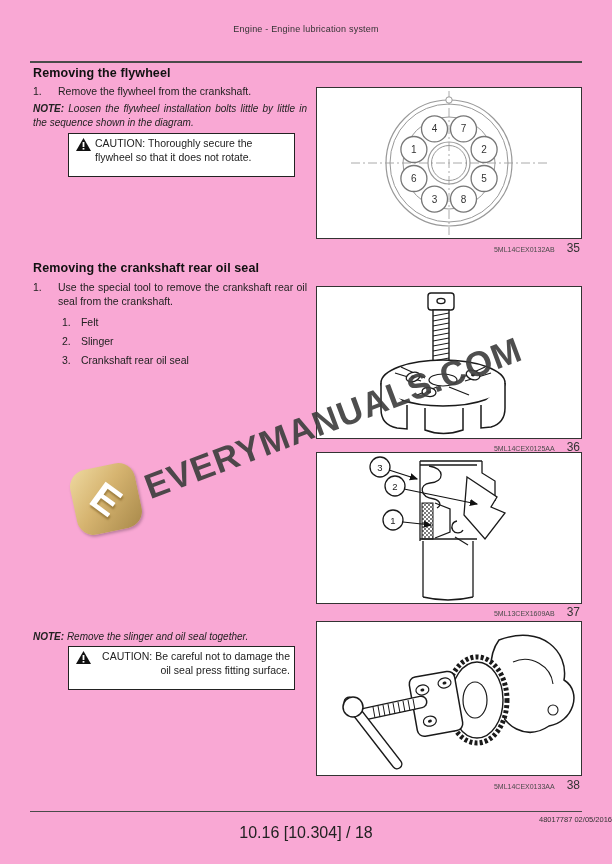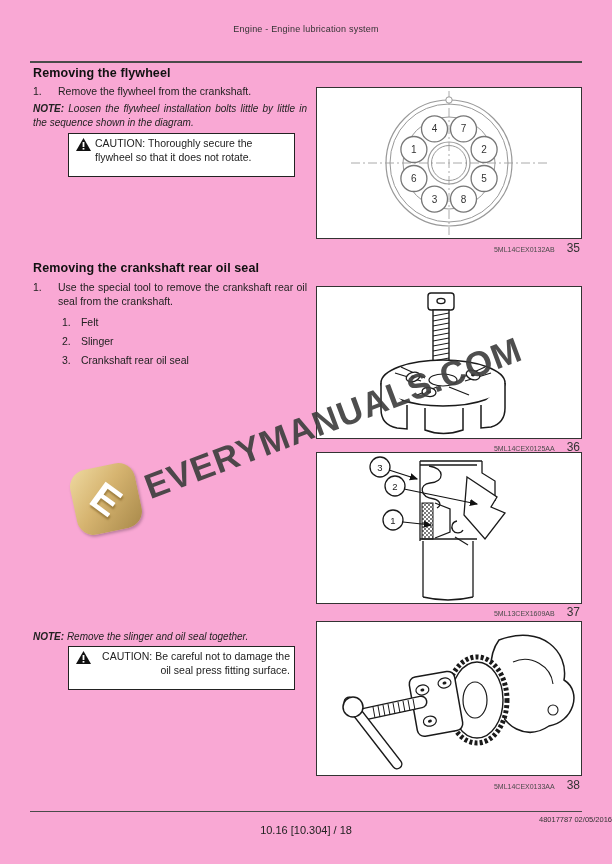--- a/index.html
+++ b/index.html
@@ -6,21 +6,21 @@
   .page{
     position:relative; width:612px; height:864px; background:#f9a8d4;
     font-family:"Liberation Sans", sans-serif; color:#222; overflow:hidden;
   }
   .abs{position:absolute;}
   
   .page-header{left:0; top:24px; width:612px; text-align:center; font-size:9px; color:#333; letter-spacing:.2px;}
   .rule-thick{left:30px; top:61px; width:552px; height:2px; background:#4a4a4a;}
   .rule-thin{left:30px; top:811px; width:552px; height:1px; background:#4a4a4a;}
   .footer-doc{left:0; top:815px; width:612px; text-align:right; font-size:7.5px; color:#333;}
-  .footer-page{left:0; top:824px; width:612px; text-align:center; font-size:11px; color:#222;}
+  .footer-page{left:0; top:824px; width:612px; text-align:center; font-size:16px; color:#222;}
   
   .h-section{font-size:12.5px; font-weight:bold; color:#111; letter-spacing:.1px;}
   .step{font-size:10.5px; line-height:1.32;}
   .step .num{position:absolute; left:0; top:0;}
   .step .txt{display:block; margin-left:25px; text-align:justify;}
   .note{font-size:10px; line-height:1.35; font-style:italic; text-align:justify;}
   .note b{font-style:italic; font-weight:bold;}
   .sublist-row{font-size:10.5px;}
   .sublist-row .n{display:inline-block; width:16px;}
   

